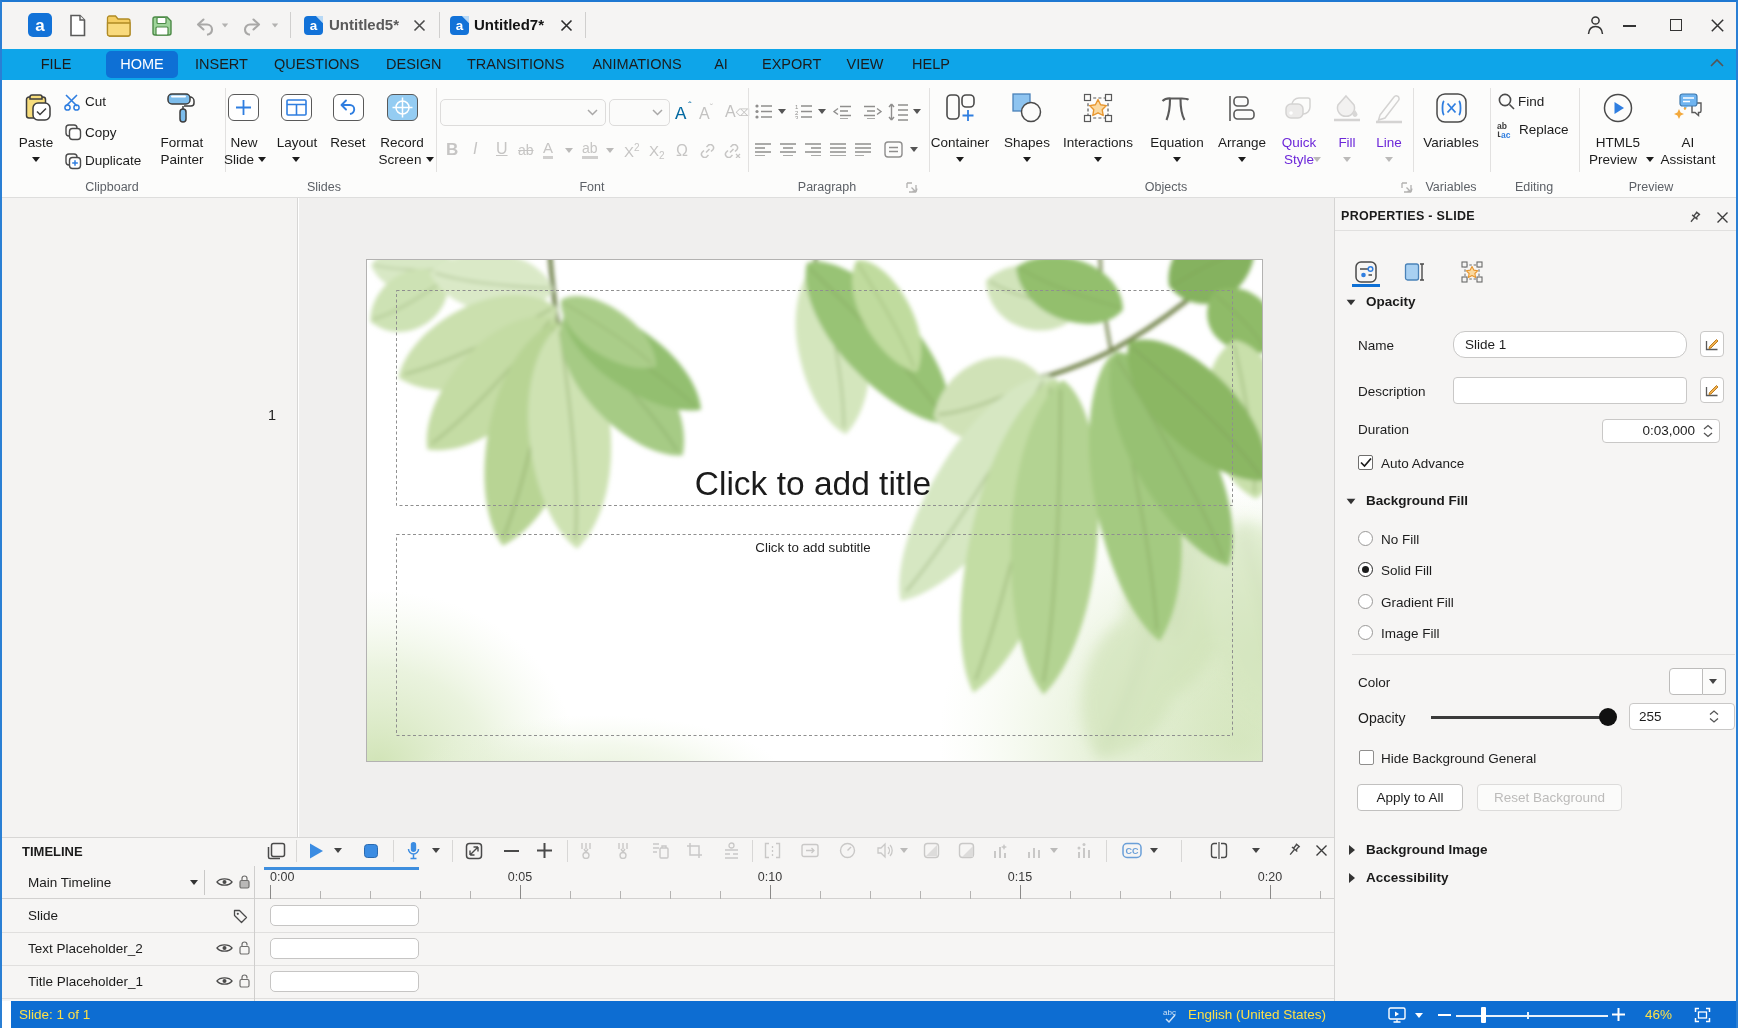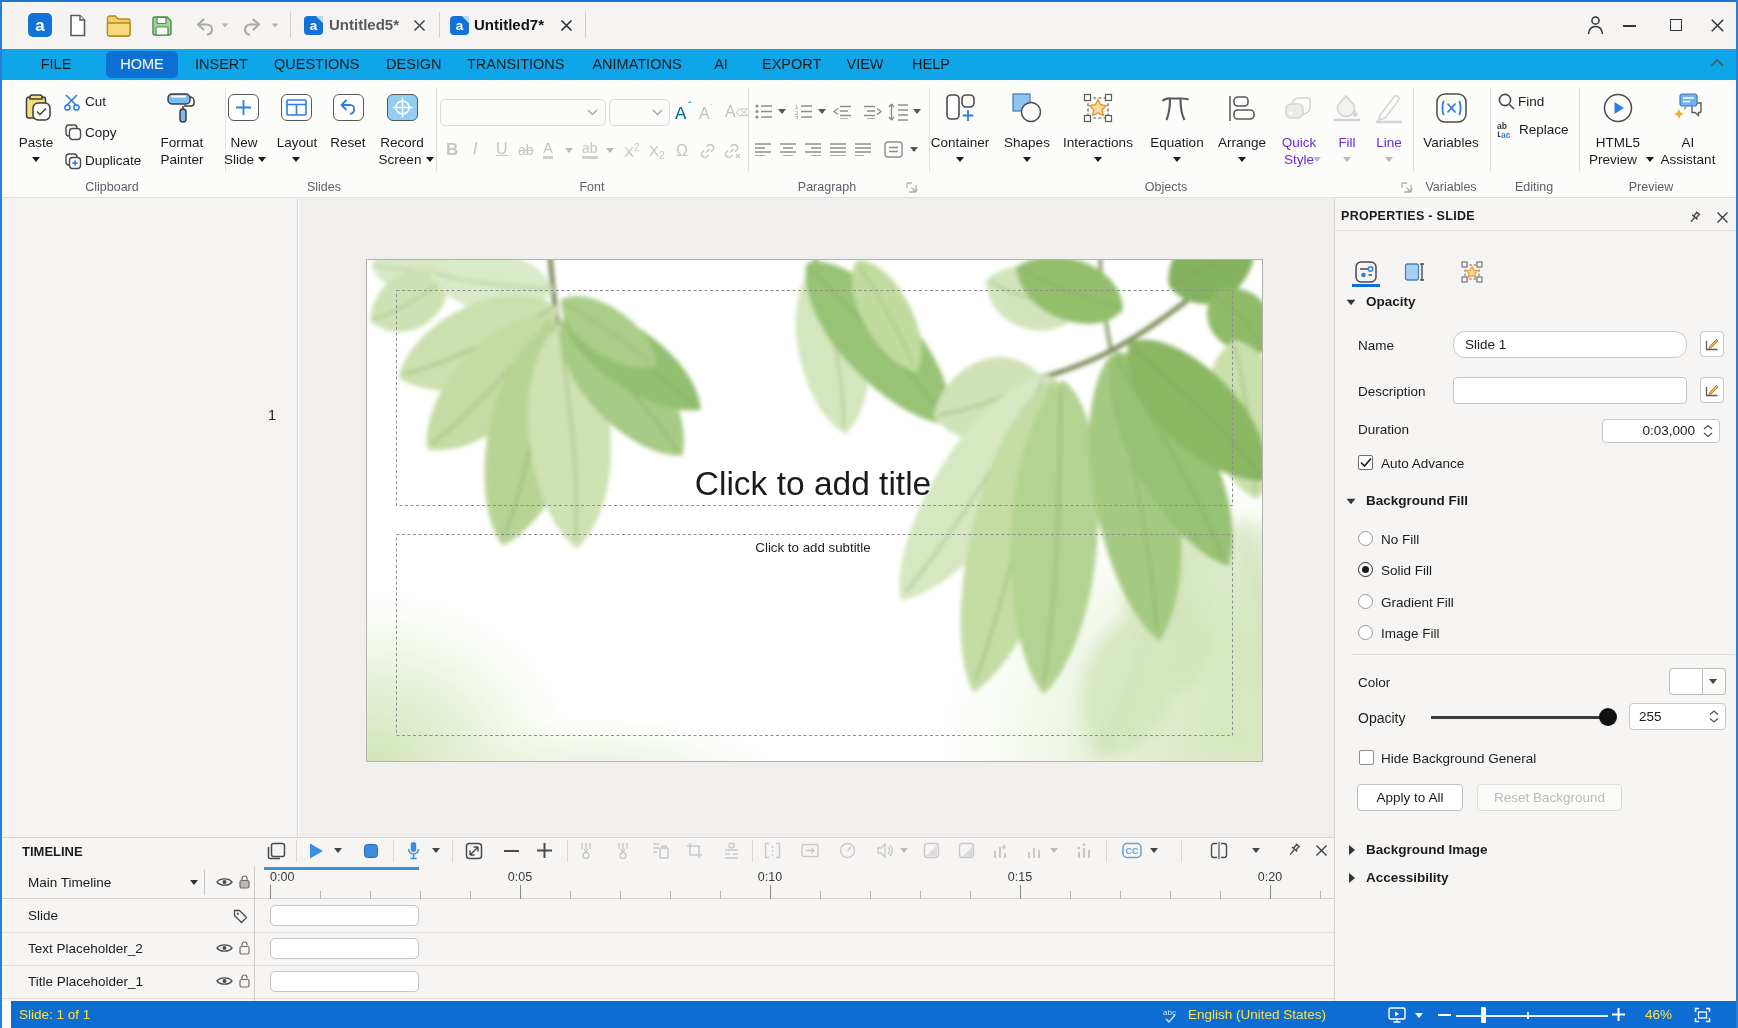--- a/index.html
+++ b/index.html
@@ -540,21 +540,21 @@
  <div class="abs" style="left:23px;top:427px;width:15px;height:15px;border:1.4px solid #9a9998;border-radius:50%;background:#fff"></div>
  <div class="abs" style="left:46px;top:428px;font-size:13.5px;color:#1d1d1d">Image Fill</div>
  <div class="abs" style="left:17px;top:456px;width:383px;height:1px;background:#dedddc"></div>
  <div class="abs" style="left:23px;top:477px;font-size:13.5px;color:#1d1d1d">Color</div>
  <div class="abs" style="left:334px;top:470px;width:34px;height:27px;background:#fff;border:1px solid #bdbcbb;border-radius:4px 0 0 4px"></div>
  <div class="abs" style="left:368px;top:470px;width:23px;height:27px;background:#fbfbfa;border:1px solid #bdbcbb;border-left:none;border-radius:0 4px 4px 0"></div>
  <div class="car" style="left:374px;top:481px;border-top-color:#444"></div>
  <div class="abs" style="left:23px;top:512px;font-size:14px;color:#1d1d1d">Opacity</div>
  <div class="abs" style="left:96px;top:518px;width:176px;height:2.5px;background:#3a3a3a"></div>
  <div class="abs" style="left:264px;top:510px;width:18px;height:18px;border-radius:50%;background:#111"></div>
- <div class="abs" style="left:294px;top:505px;width:97px;height:27px;background:#fff;border:1px solid #c9c8c7;border-radius:4px;font-size:13.5px;color:#1d1d1d;line-height:25px;padding-left:9px">255</div>
+ <div class="abs" style="left:294px;top:505px;width:106px;height:27px;background:#fff;border:1px solid #c9c8c7;border-radius:4px;font-size:13.5px;color:#1d1d1d;line-height:25px;padding-left:9px">255</div>
  <svg class="ic" style="left:374px;top:511px" width="10" height="15" viewBox="0 0 10 15">
         <path d="M1 5.5 L5 2 L9 5.5" fill="none" stroke="#555" stroke-width="1.3"></path>
         <path d="M1 9.5 L5 13 L9 9.5" fill="none" stroke="#555" stroke-width="1.3"></path>
       </svg>
  <div class="abs" style="left:24px;top:552px;width:15px;height:15px;background:#fff;border:1.4px solid #8f8e8d;border-radius:2px"></div>
  <div class="abs" style="left:46px;top:553px;font-size:13.5px;color:#1d1d1d">Hide Background General</div>
  <div class="abs" style="left:22px;top:586px;width:106px;height:27px;background:#fff;border:1px solid #c1c0bf;border-radius:4px;font-size:13.5px;color:#1d1d1d;text-align:center;line-height:25px">Apply to All</div>
  <div class="abs" style="left:142px;top:586px;width:145px;height:27px;background:#fbfbfa;border:1px solid #dcdbda;border-radius:4px;font-size:13.5px;color:#bcbbba;text-align:center;line-height:25px">Reset Background</div>
  <div class="abs" style="left:14px;top:647px;width:0;height:0;border-top:5px solid transparent;border-bottom:5px solid transparent;border-left:6px solid #333"></div>
  <div class="abs" style="left:31px;top:644px;font-size:13.5px;font-weight:bold;color:#1b1b1b">Background Image</div>

